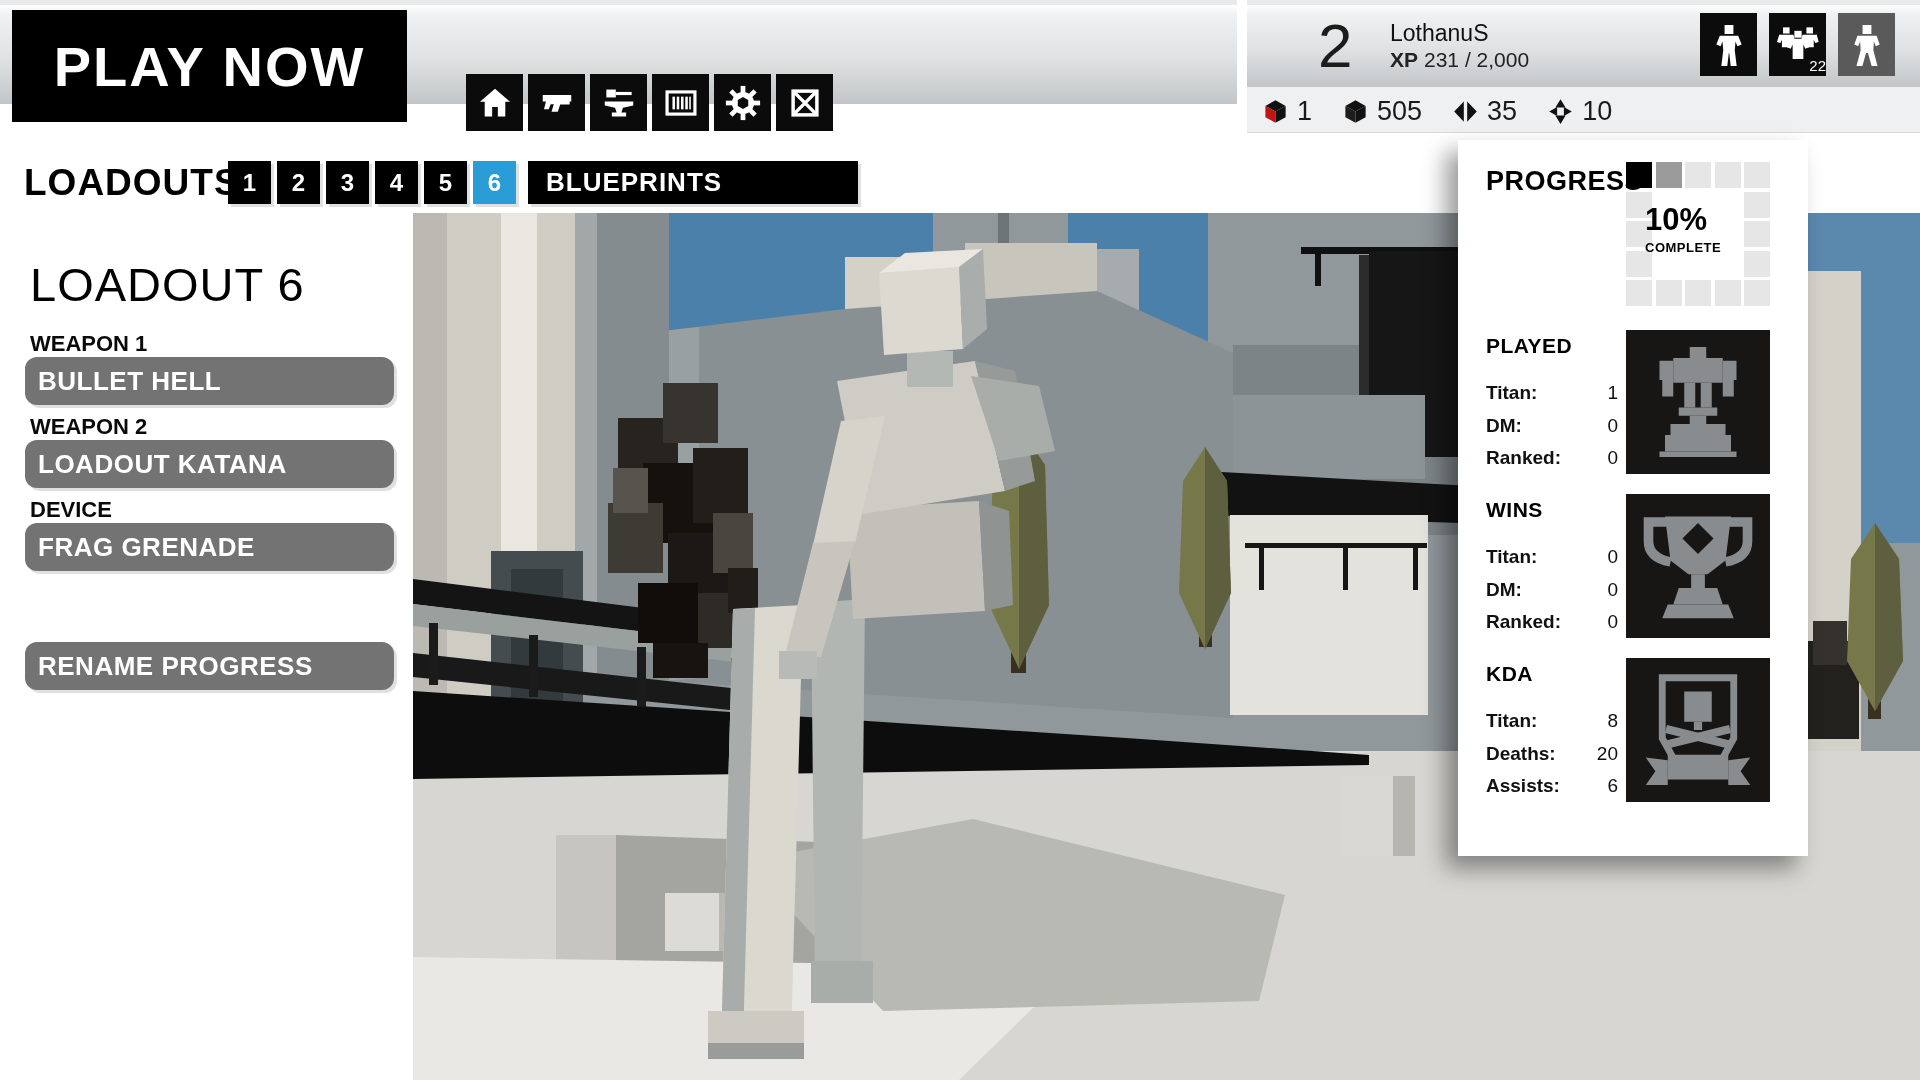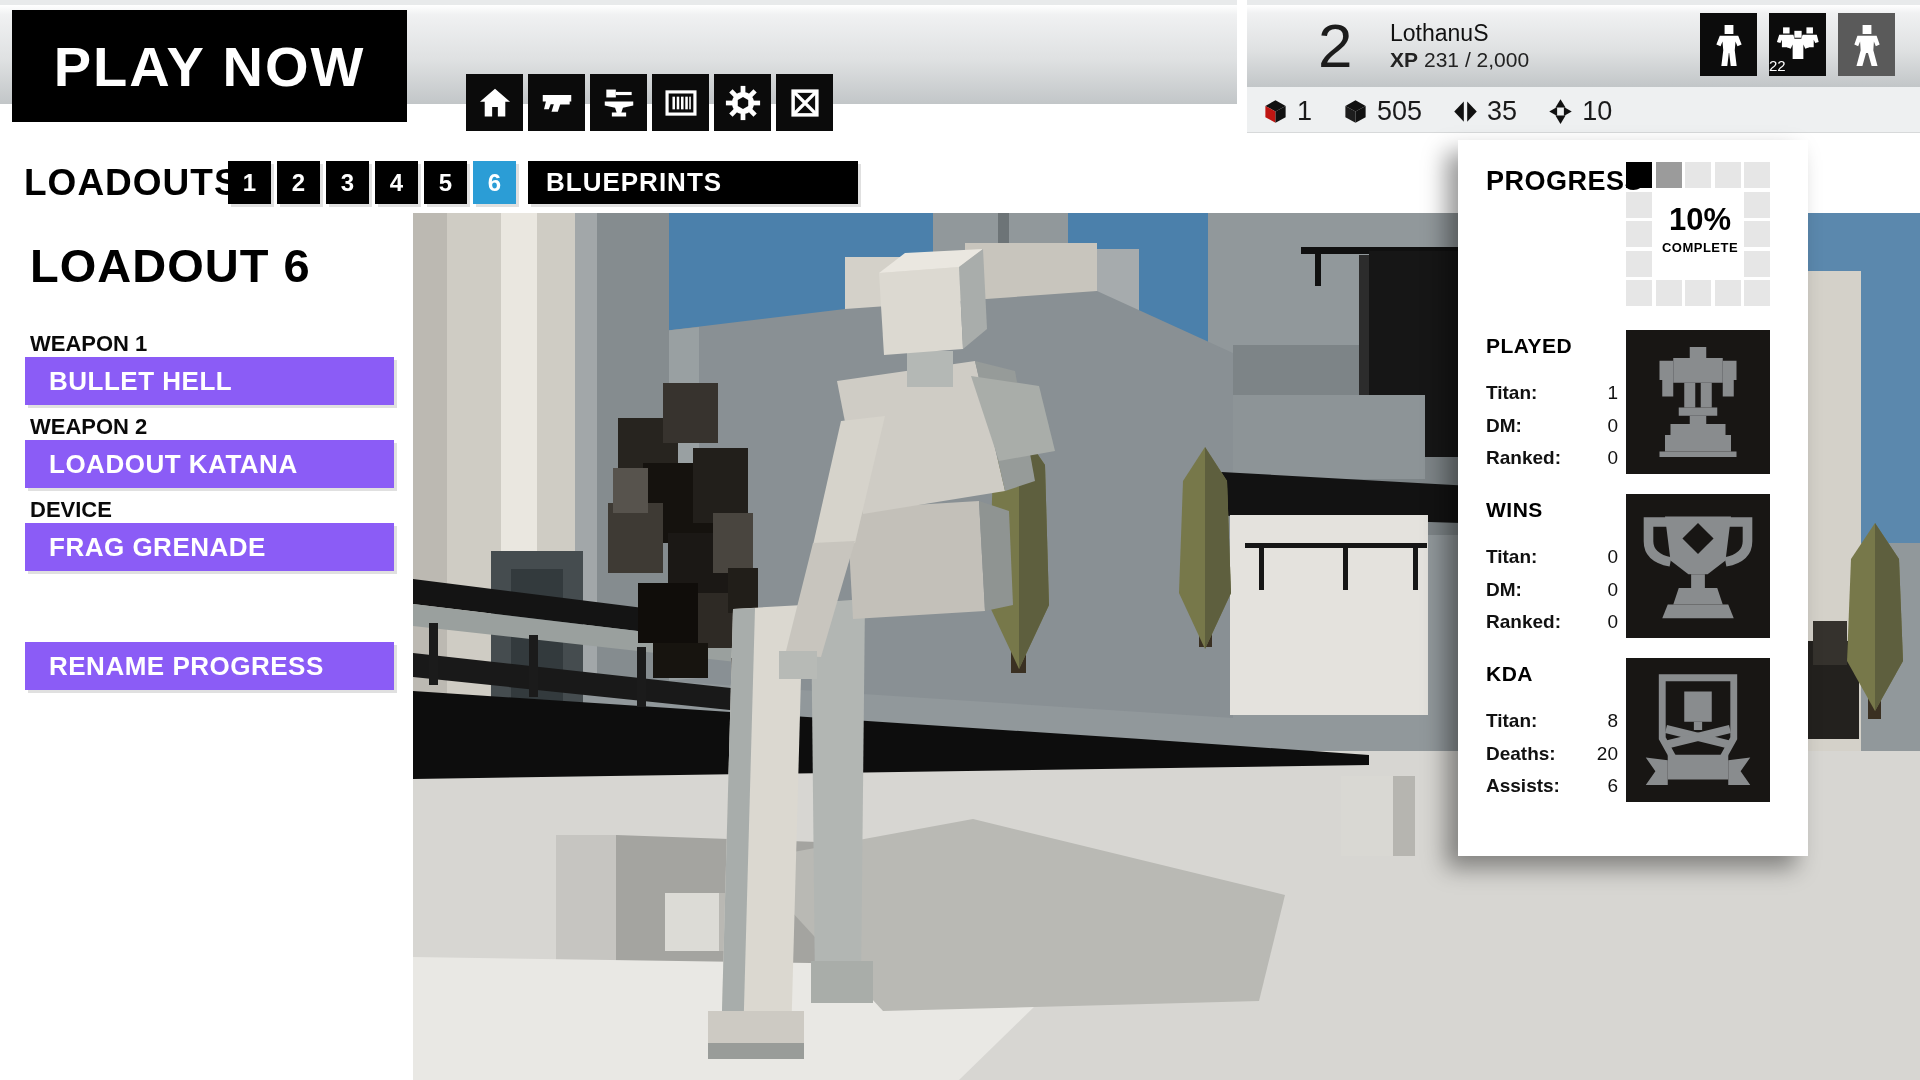--- a/index.html
+++ b/index.html
@@ -27,59 +27,59 @@
   .nav-btn svg { width:38px; height:38px; }
 
   .lvl { position:absolute; left:1318px; top:10px; font-size:62px; color:#1c1c1c; }
   .uname { position:absolute; left:1390px; top:20px; font-size:23px; font-weight:normal; color:#111; }
   .xpline { position:absolute; left:1390px; top:48px; font-size:21px; color:#222; }
   .xpline b { margin-right:6px; }
 
   .profile-icons { position:absolute; left:1700px; top:13px; display:flex; gap:12px; }
   .pic { width:57px; height:63px; display:flex; align-items:center; justify-content:center; position:relative; }
   .pic svg { width:46px; height:52px; }
-  .pic .cnt { position:absolute; bottom:2px; left:0; right:0; text-align:left;
+  .pic .cnt { position:absolute; bottom:2px; left:0; right:0; text-align:right;
     color:#fff; font-size:15px; }
 
   .currencies { position:absolute; left:1262px; top:96px; display:flex; gap:30px; align-items:center; }
   .cur { display:flex; align-items:center; gap:8px; font-size:27px; color:#1a1a1a; }
   .cur svg { width:27px; height:27px; }
 
   
   .lo-title { position:absolute; left:24px; top:160px; height:45px; line-height:45px;
     font-size:37px; font-weight:bold; color:#000; letter-spacing:1px; }
   .tabs { position:absolute; left:228px; top:161px; display:flex; gap:6px; }
   .tab { width:43px; height:43px; background:#000; color:#fff; font-size:24px; font-weight:bold;
     display:flex; align-items:center; justify-content:center;
     box-shadow:3px 3px 0 rgba(0,0,0,0.12); }
   .blueprints { position:absolute; left:528px; top:161px; width:330px; height:43px;
     background:#000; color:#fff; font-size:26px; font-weight:bold; letter-spacing:1px;
     line-height:43px; padding-left:18px; box-shadow:3px 3px 0 rgba(0,0,0,0.12); }
 
   
   .sidebar { position:absolute; left:0; top:213px; width:413px; height:867px; background:#fff; }
-  .lo-name { position:absolute; left:30px; top:25px; font-size:47px; font-weight:bold; color:#000; letter-spacing:1px; }
+  .lo-name { position:absolute; left:30px; top:44px; font-size:47px; font-weight:normal; color:#000; letter-spacing:1px; }
   .slot-label { position:absolute; left:30px; font-size:22px; font-weight:bold; color:#0a0a0a; }
-  .slot-bar, .rename { position:absolute; left:25px; width:369px; height:48px; background:#8b5cf6;
+  .slot-bar, .rename { position:absolute; left:25px; width:369px; height:48px; background:#737373;
     color:#fff; font-size:26px; font-weight:bold; letter-spacing:0.5px;
-    line-height:48px; padding-left:24px; box-shadow:3px 3px 0 rgba(0,0,0,0.12); }
+    line-height:48px; padding-left:13px; box-shadow:3px 3px 0 rgba(0,0,0,0.12);border-radius:12px; }
 
   
   .scene { position:absolute; left:413px; top:213px; width:1507px; height:867px; }
 
   
   .panel { position:absolute; left:1458px; top:140px; width:350px; height:716px; background:#fff;
     box-shadow:-12px 12px 22px rgba(0,0,0,0.40); }
   .p-title { position:absolute; left:28px; font-size:27px; font-weight:bold; color:#000; letter-spacing:0.5px; }
   .pgrid { position:absolute; left:168px; top:22px; width:144px; height:144px;
     display:grid; grid-template-columns:repeat(5,26px); grid-template-rows:repeat(5,26px); gap:3.5px; }
   .pcell { background:#e6e6e6; }
   .pcell.filled { background:#000; }
   .pcell.half { background:#9b9b9b; }
-  .pcenter { position:absolute; left:199px; top:62px; width:86px; text-align:center; }
+  .pcenter { position:absolute; left:187px; top:62px; width:86px; }
   .pcenter .pct { font-size:31px; font-weight:bold; color:#000; }
   .pcenter .cmp { font-size:13px; font-weight:bold; color:#000; letter-spacing:0.5px; margin-top:2px; }
 
   .ssec { position:absolute; left:0; width:350px; height:144px; }
   .ssec .s-title { position:absolute; left:28px; top:4px; font-size:21px; font-weight:bold; color:#000; letter-spacing:0.5px; }
   .ssec .icon { position:absolute; left:168px; top:0; width:144px; height:144px; background:#181614;
     display:flex; align-items:center; justify-content:center; }
   .ssec .icon svg { width:132px; height:132px; }
   .srow { position:absolute; left:28px; width:132px; font-size:19px; color:#111; }
   .srow .lab { font-weight:bold; }

